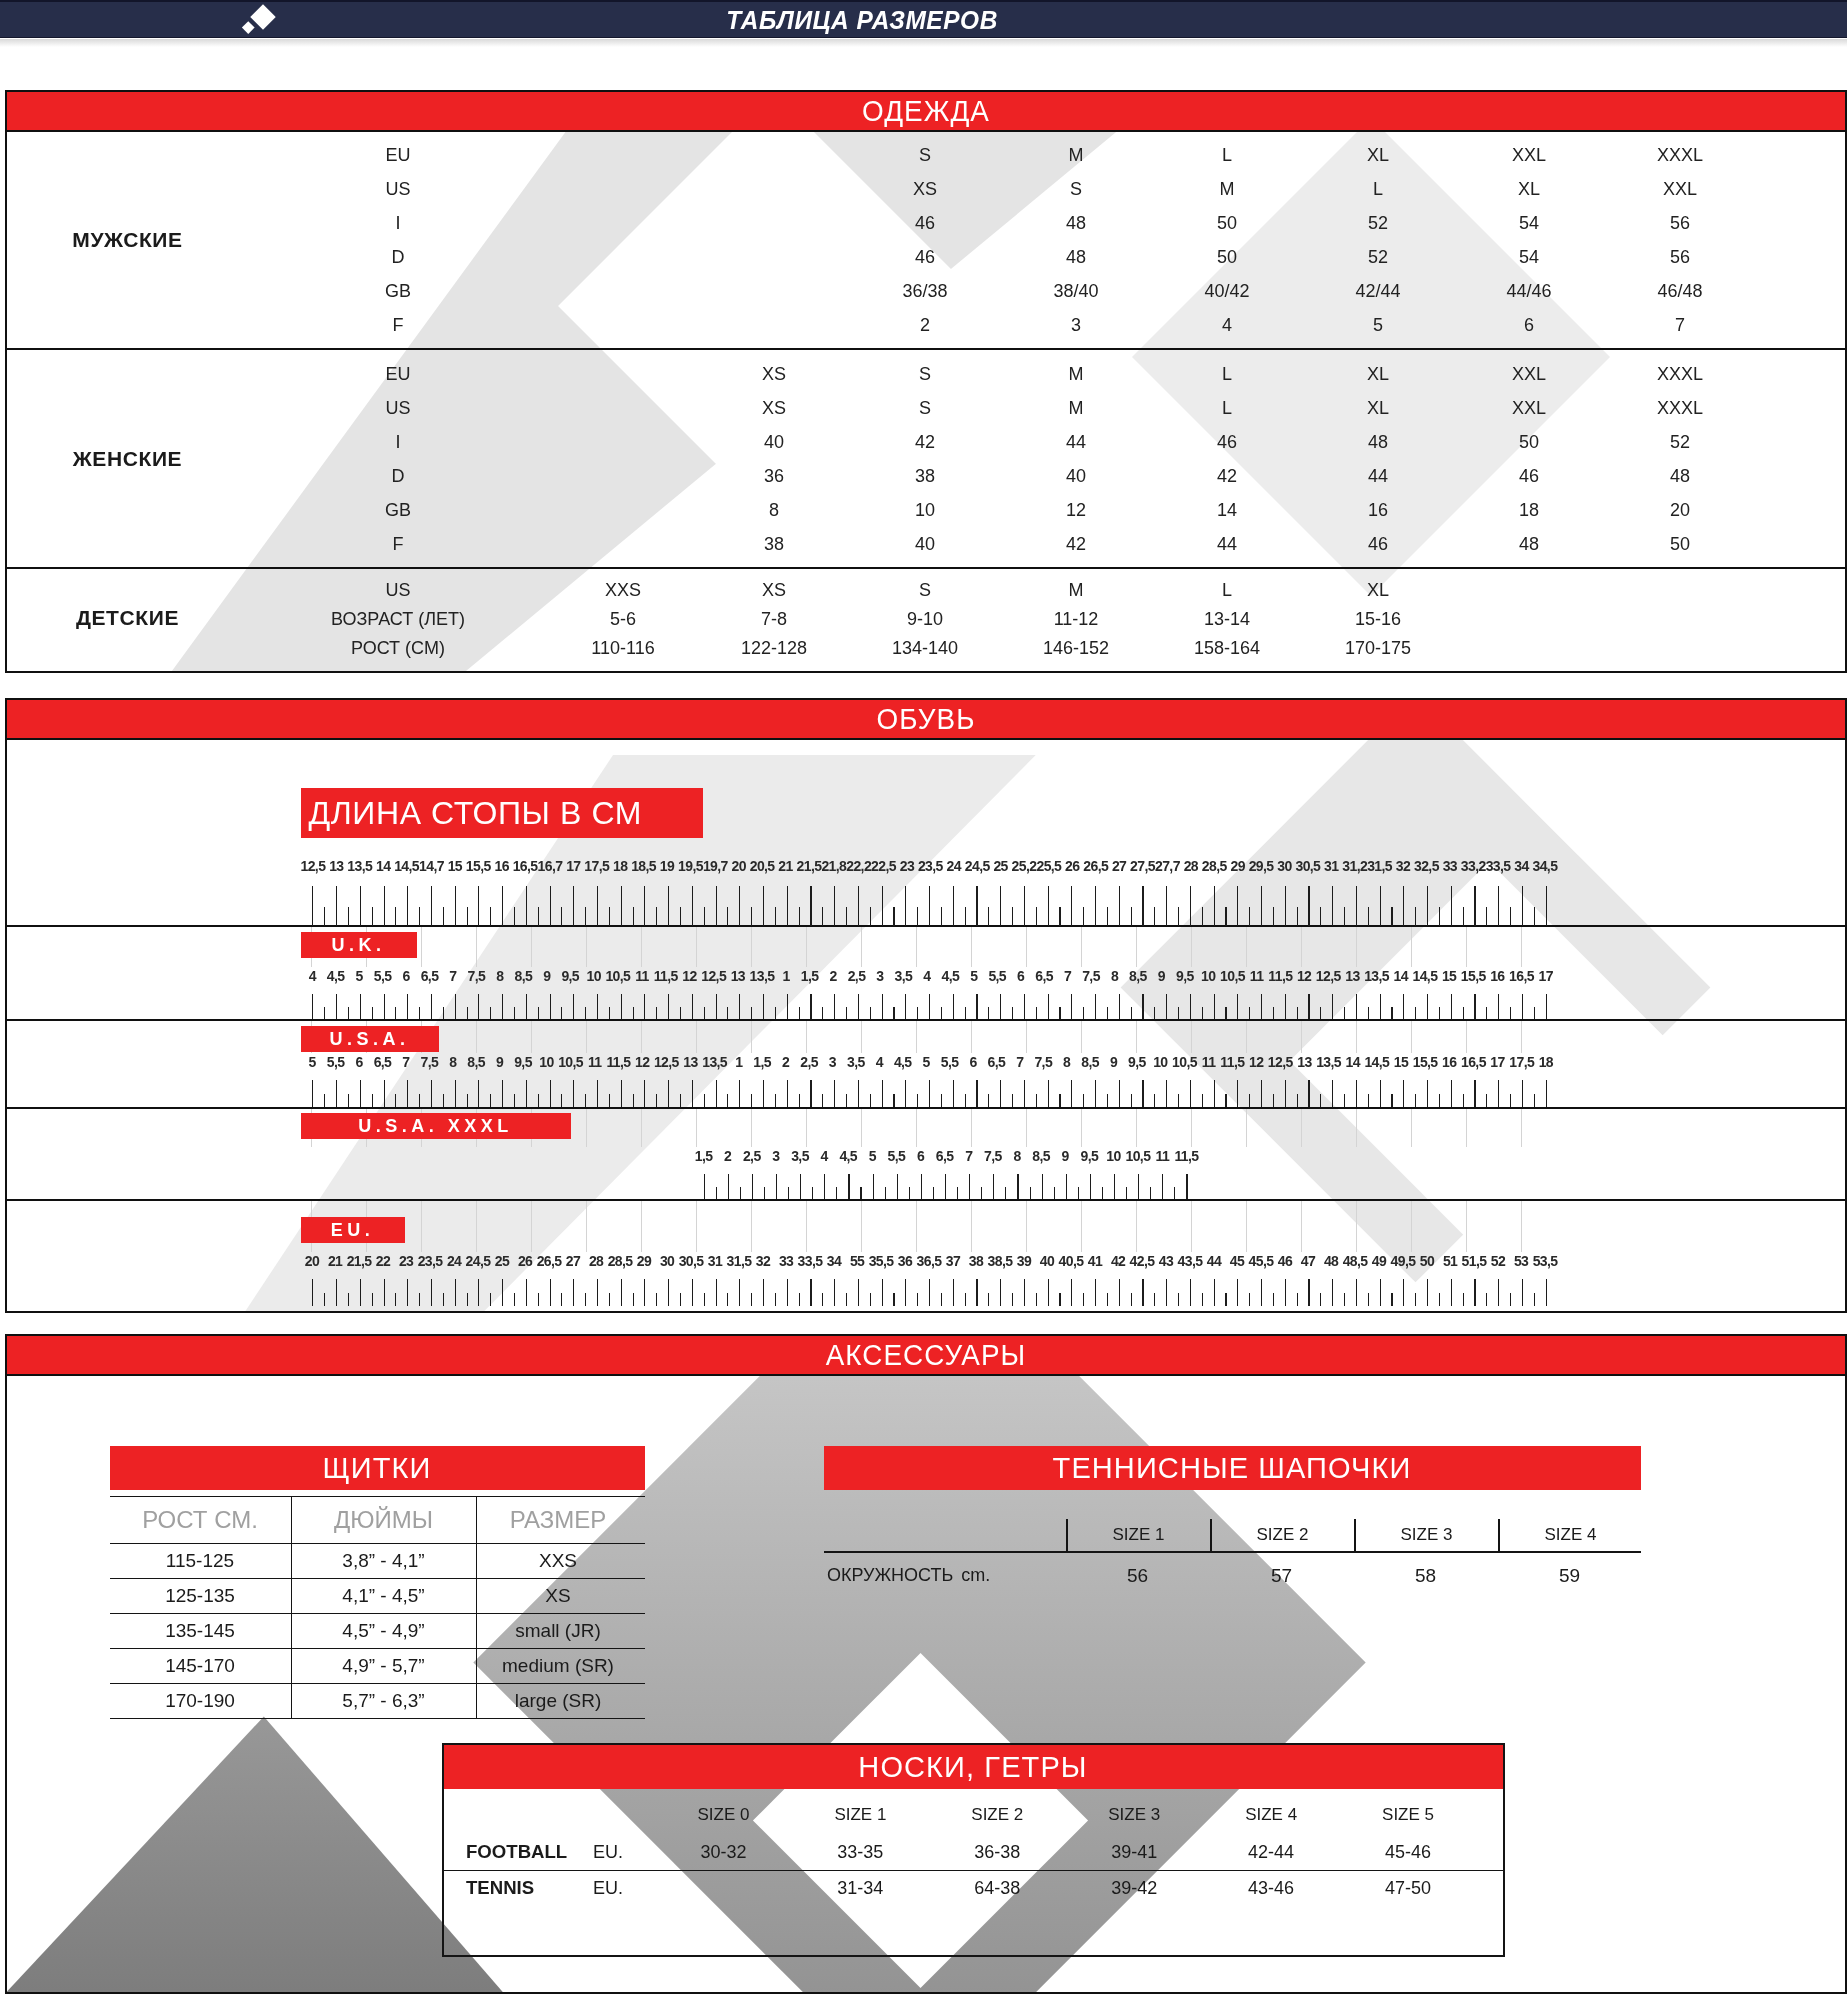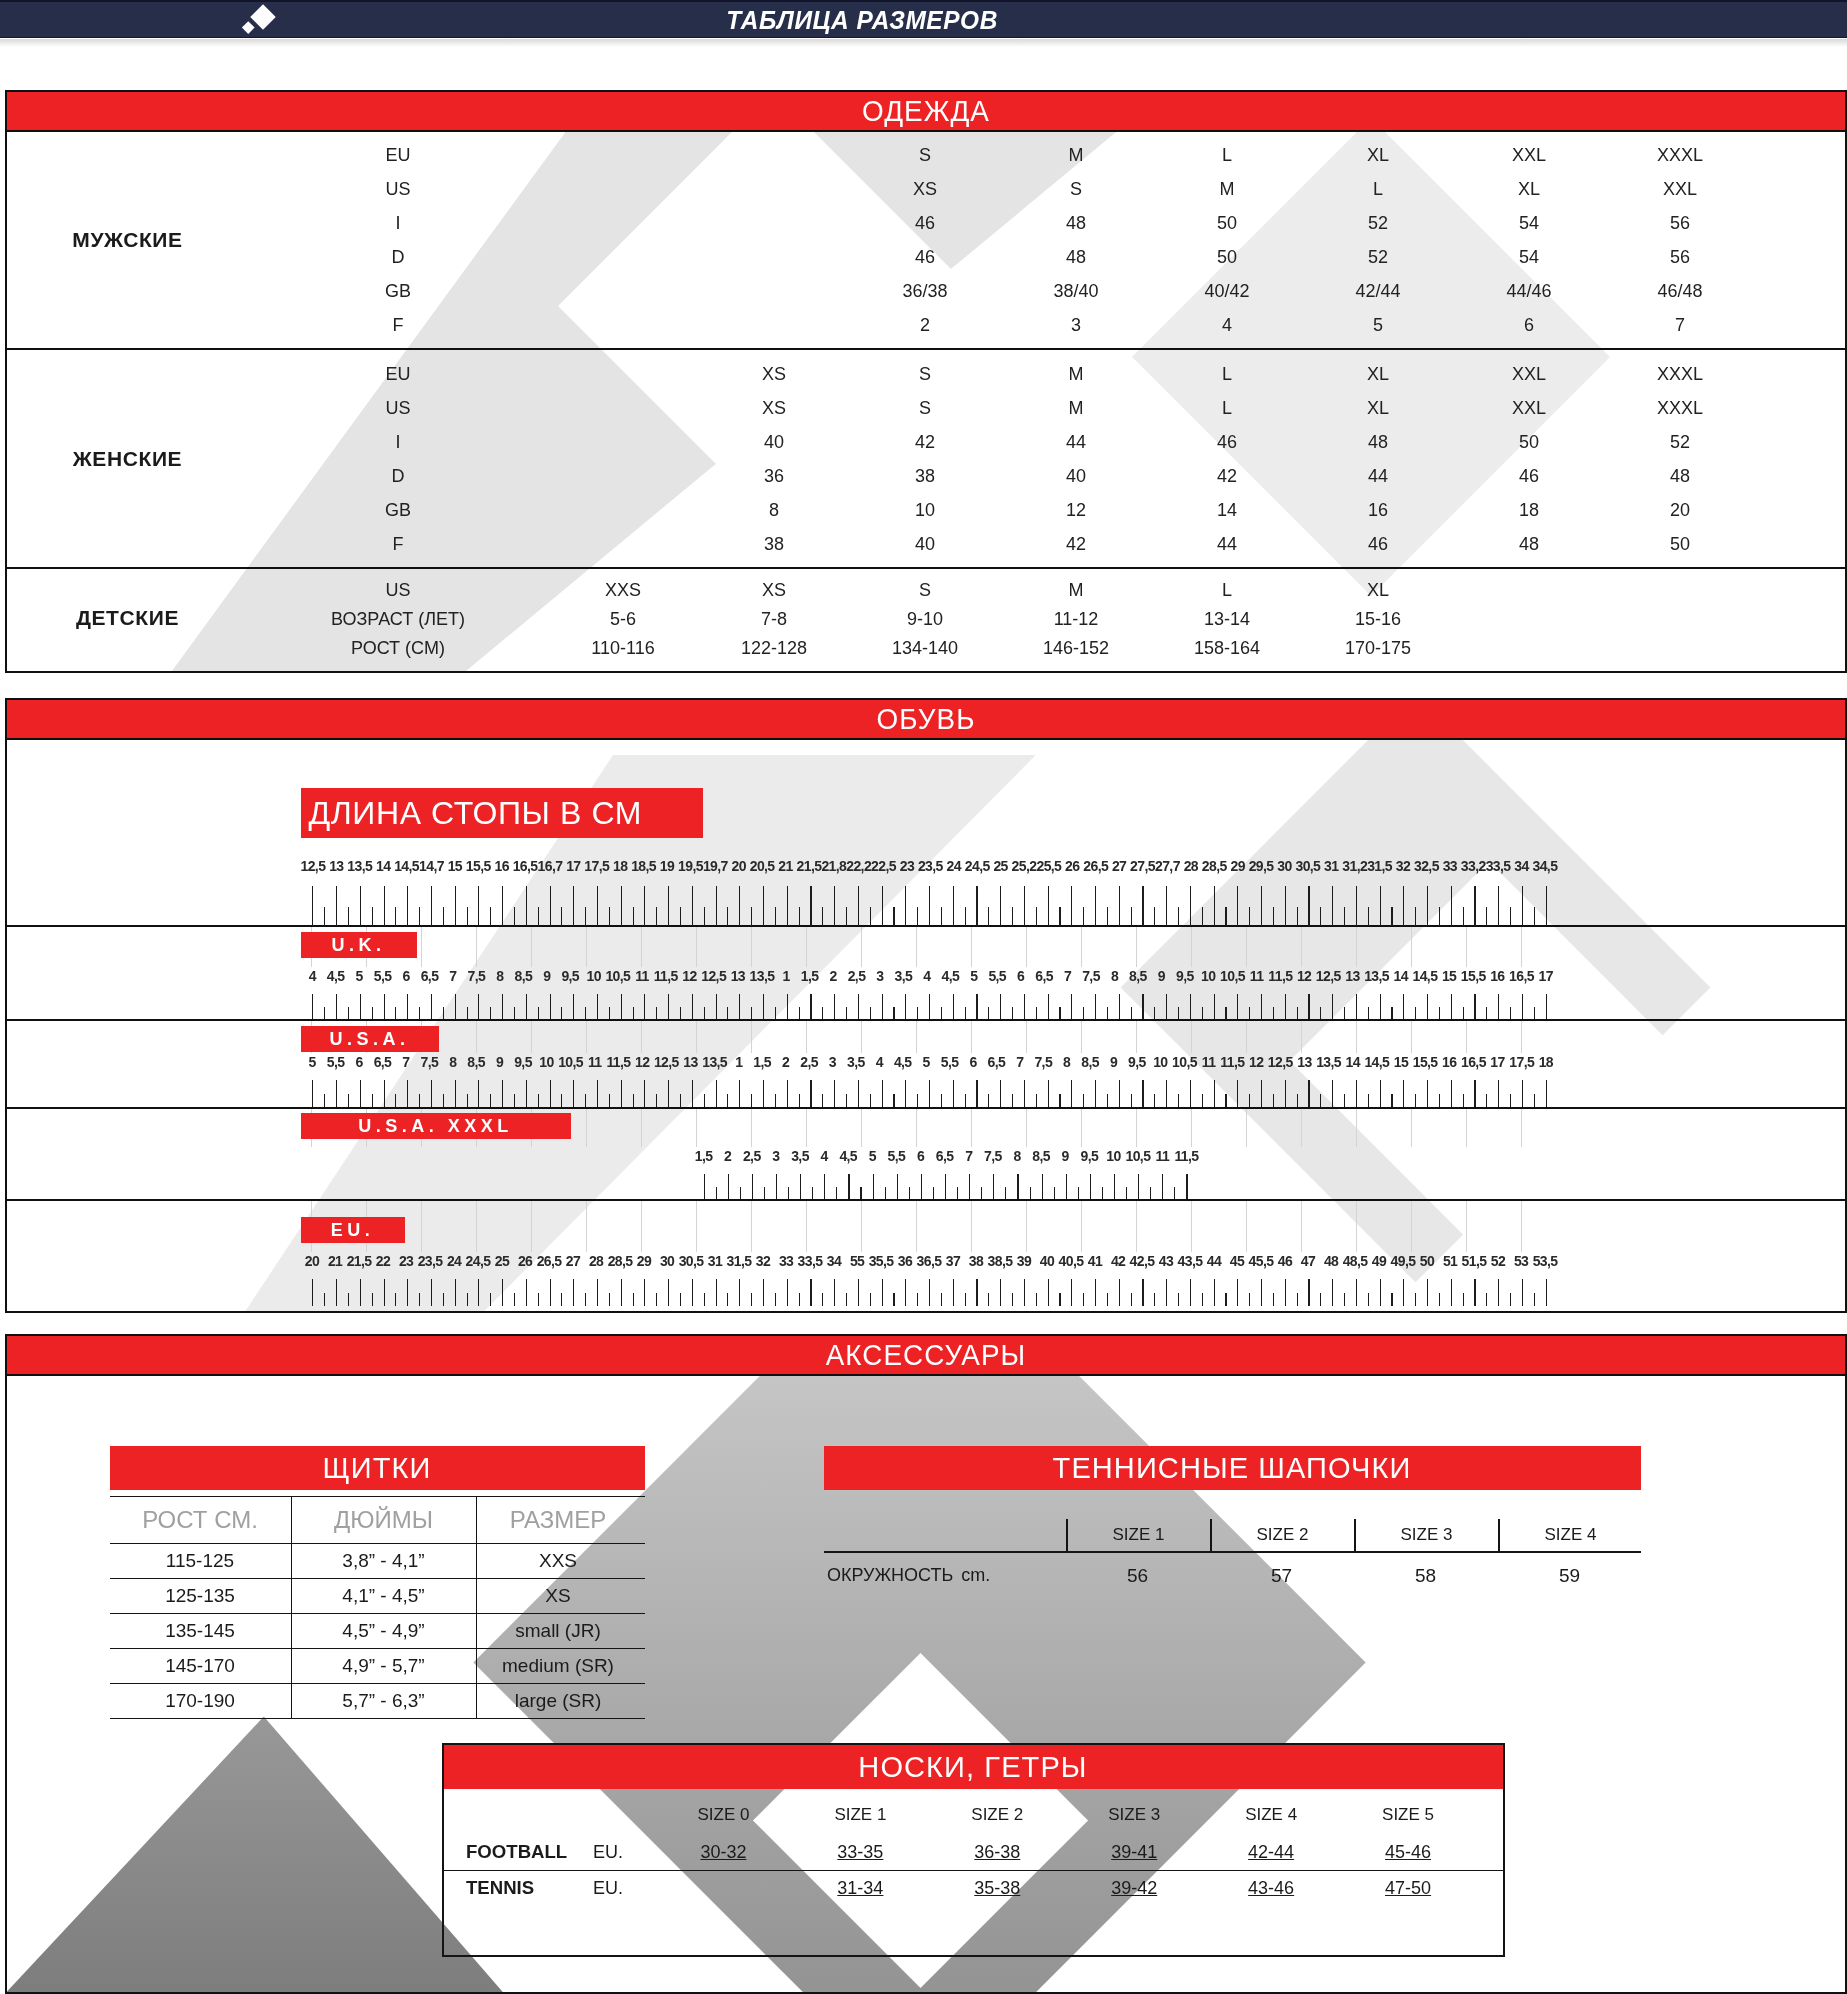--- a/index.html
+++ b/index.html
@@ -68,21 +68,21 @@
   .caps-rowlabel .unit{font-size:18px;}
   
   #socks{left:435px;top:407px;width:1059px;height:210px;border:2.3px solid #141414;}
   .socks-grid{display:grid;grid-template-columns:127px 62px repeat(6,1fr);align-items:center;padding:0 26px 0 22.5px;}
   .socks-sizes{height:39px;margin-top:6.8px;}
   .sock-size{text-align:center;font-size:17px;}
   .sock-row{height:35px;}
   .sock-row.sep{border-top:1.7px solid #141414;}
   .sock-sport{font-weight:bold;font-size:18.6px;}
   .sock-region{font-size:18px;}
-  .sock-val{text-align:center;font-size:18px;text-decoration:underline;}
+  .sock-val{text-align:center;font-size:18px;}
 </style>
 </head>
 <body>
 
 <header class="topbar">
   <div class="logo">
     <div class="d1"></div>
     <div class="d2"></div>
   </div>
   <div class="page-title">ТАБЛИЦА РАЗМЕРОВ</div>
@@ -1105,21 +1105,21 @@
           <div class="sock-val">36-38</div>
           <div class="sock-val">39-41</div>
           <div class="sock-val">42-44</div>
           <div class="sock-val">45-46</div>
         </div>
         <div class="socks-grid sock-row sep">
           <div class="sock-sport">TENNIS</div>
           <div class="sock-region">EU.</div>
           <div class="sock-val"></div>
           <div class="sock-val">31-34</div>
-          <div class="sock-val">35-38</div>
+          <div class="sock-val">64-38</div>
           <div class="sock-val">39-42</div>
           <div class="sock-val">43-46</div>
           <div class="sock-val">47-50</div>
         </div>
       </div>
   </div>
 </section>
 
 
 </body></html>

